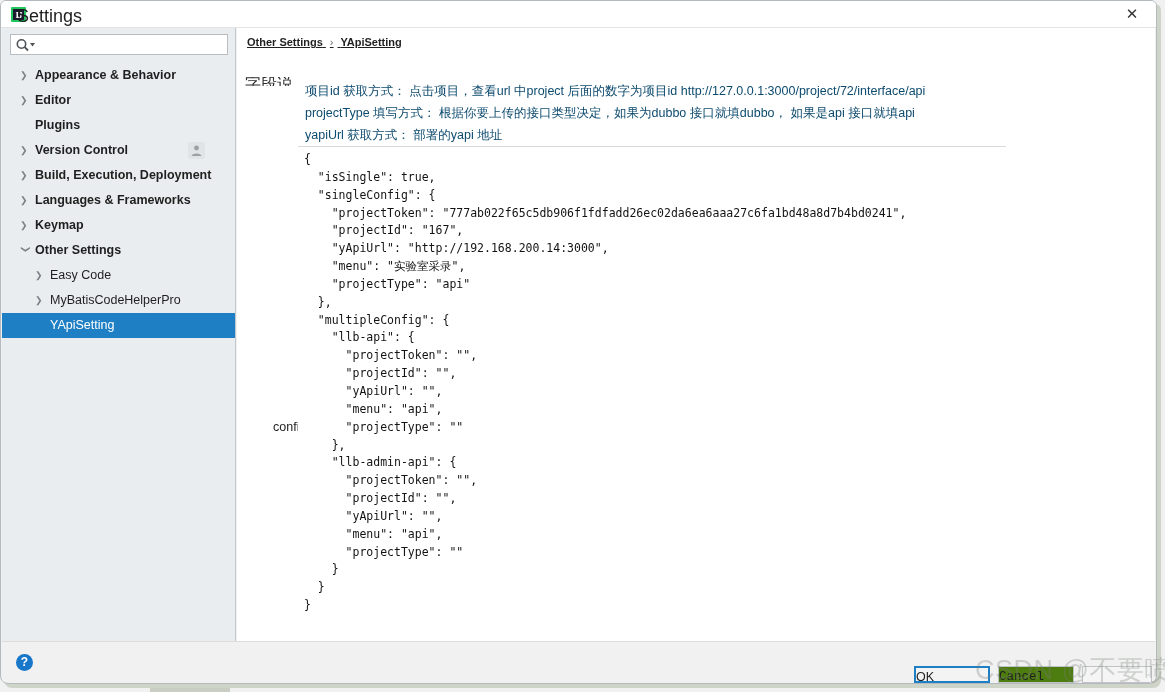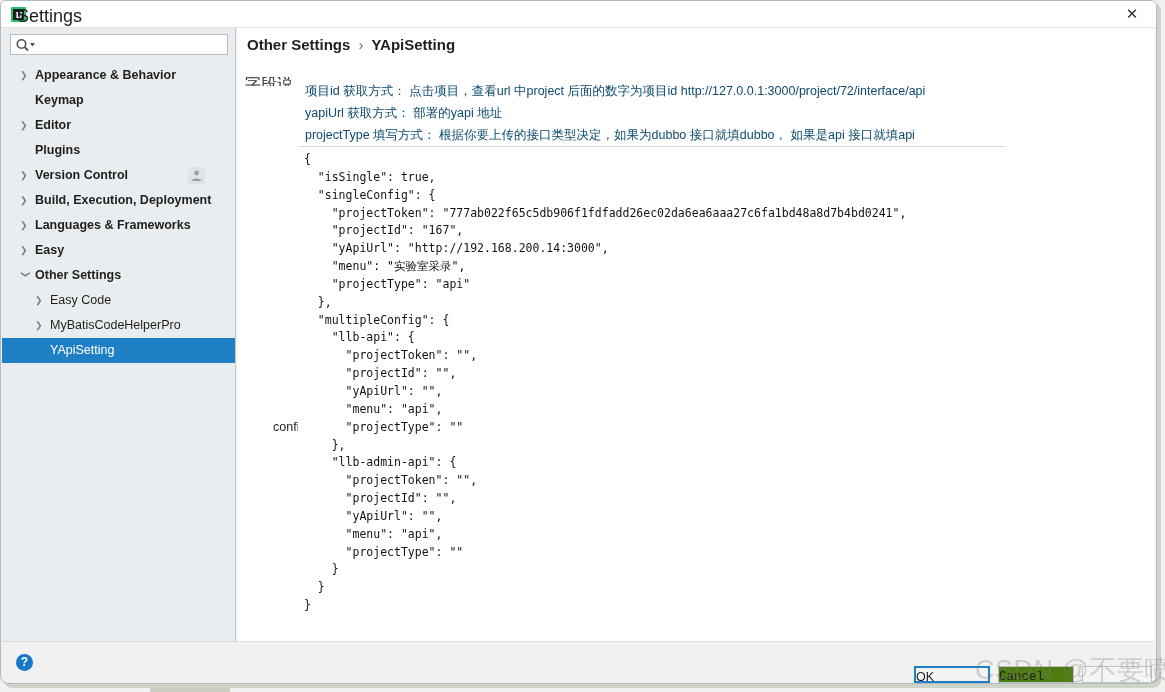--- a/index.html
+++ b/index.html
@@ -165,24 +165,25 @@
   .content {
     position: absolute;
     left: 236px; top: 27px;
     right: 1px;
     bottom: 40px;
     background: #ffffff;
   }
   .breadcrumb {
     position: absolute;
     left: 10px; top: 8px;
-    font-size: 15px;
+    font-size: 11px;
     font-weight: bold;
     color: #1f1f1f;
     white-space: nowrap;
+    text-decoration: underline;
   }
   .breadcrumb .sep {
     font-weight: normal;
     color: #6a6f74;
     padding: 0 4px;
   }
   .clipped-label {
     position: absolute;
     left: 8px; top: 49px;
     width: 62px;
@@ -336,52 +337,51 @@
           <svg width="22" height="14" viewBox="0 0 22 14">
             <circle cx="6.5" cy="6" r="4.2" fill="none" stroke="#4d5257" stroke-width="1.6"></circle>
             <line x1="9.7" y1="9.2" x2="13" y2="12.5" stroke="#4d5257" stroke-width="1.8"></line>
             <path d="M15 5 L20 5 L17.5 8.5 Z" fill="#4d5257"></path>
           </svg>
         </div>
         <input class="search-input" type="text" placeholder="" style="">
       </div>
       <div class="tree">
           <div class="tree-row lvl0"><span class="arrow">❯</span><span>Appearance &amp; Behavior</span></div>
-          <div class="tree-row lvl0"><span>Keymap</span></div>
           <div class="tree-row lvl0"><span class="arrow">❯</span><span>Editor</span></div>
           <div class="tree-row lvl0"><span>Plugins</span></div>
           <div class="tree-row lvl0"><span class="arrow">❯</span><span>Version Control</span><span class="row-badge">
               <svg width="17" height="17" viewBox="0 0 17 17">
                 <circle cx="8.5" cy="6" r="2.4" fill="#9aa0a6"></circle>
                 <path d="M3.6 14 C3.6 10.6 13.4 10.6 13.4 14 Z" fill="#9aa0a6"></path>
               </svg>
             </span></div>
           <div class="tree-row lvl0"><span class="arrow">❯</span><span>Build, Execution, Deployment</span></div>
           <div class="tree-row lvl0"><span class="arrow">❯</span><span>Languages &amp; Frameworks</span></div>
-          <div class="tree-row lvl0"><span class="arrow">❯</span><span>Easy</span></div>
+          <div class="tree-row lvl0"><span class="arrow">❯</span><span>Keymap</span></div>
           <div class="tree-row lvl0"><span class="arrow down">❯</span><span>Other Settings</span></div>
           <div class="tree-row lvl1"><span class="arrow">❯</span><span>Easy Code</span></div>
           <div class="tree-row lvl1"><span class="arrow">❯</span><span>MyBatisCodeHelperPro</span></div>
           <div class="tree-row lvl1 selected"><span>YApiSetting</span></div>
         </div>
     </div>
 
     <div class="content">
       <div class="breadcrumb">
         <span>Other Settings</span>
         <span class="sep">›</span>
         <span>YApiSetting</span>
       </div>
 
       <div class="clipped-label">字段说明</div>
 
       <div class="desc">
           <div class="desc-line">项目id 获取方式： 点击项目，查看url 中project 后面的数字为项目id http://127.0.0.1:3000/project/72/interface/api</div>
+          <div class="desc-line">projectType 填写方式：  根据你要上传的接口类型决定，如果为dubbo 接口就填dubbo， 如果是api 接口就填api</div>
           <div class="desc-line">yapiUrl 获取方式： 部署的yapi 地址</div>
-          <div class="desc-line">projectType 填写方式：  根据你要上传的接口类型决定，如果为dubbo 接口就填dubbo， 如果是api 接口就填api</div>
           <div class="desc-line">menu 接口所在的分类</div>
         </div>
 
       <div class="config-label">config</div>
 
       <div class="editor-wrap">
         <textarea class="editor" spellcheck="false" style="">{
   "isSingle": true,
   "singleConfig": {
     "projectToken": "777ab022f65c5db906f1fdfadd26ec02da6ea6aaa27c6fa1bd48a8d7b4bd0241",

